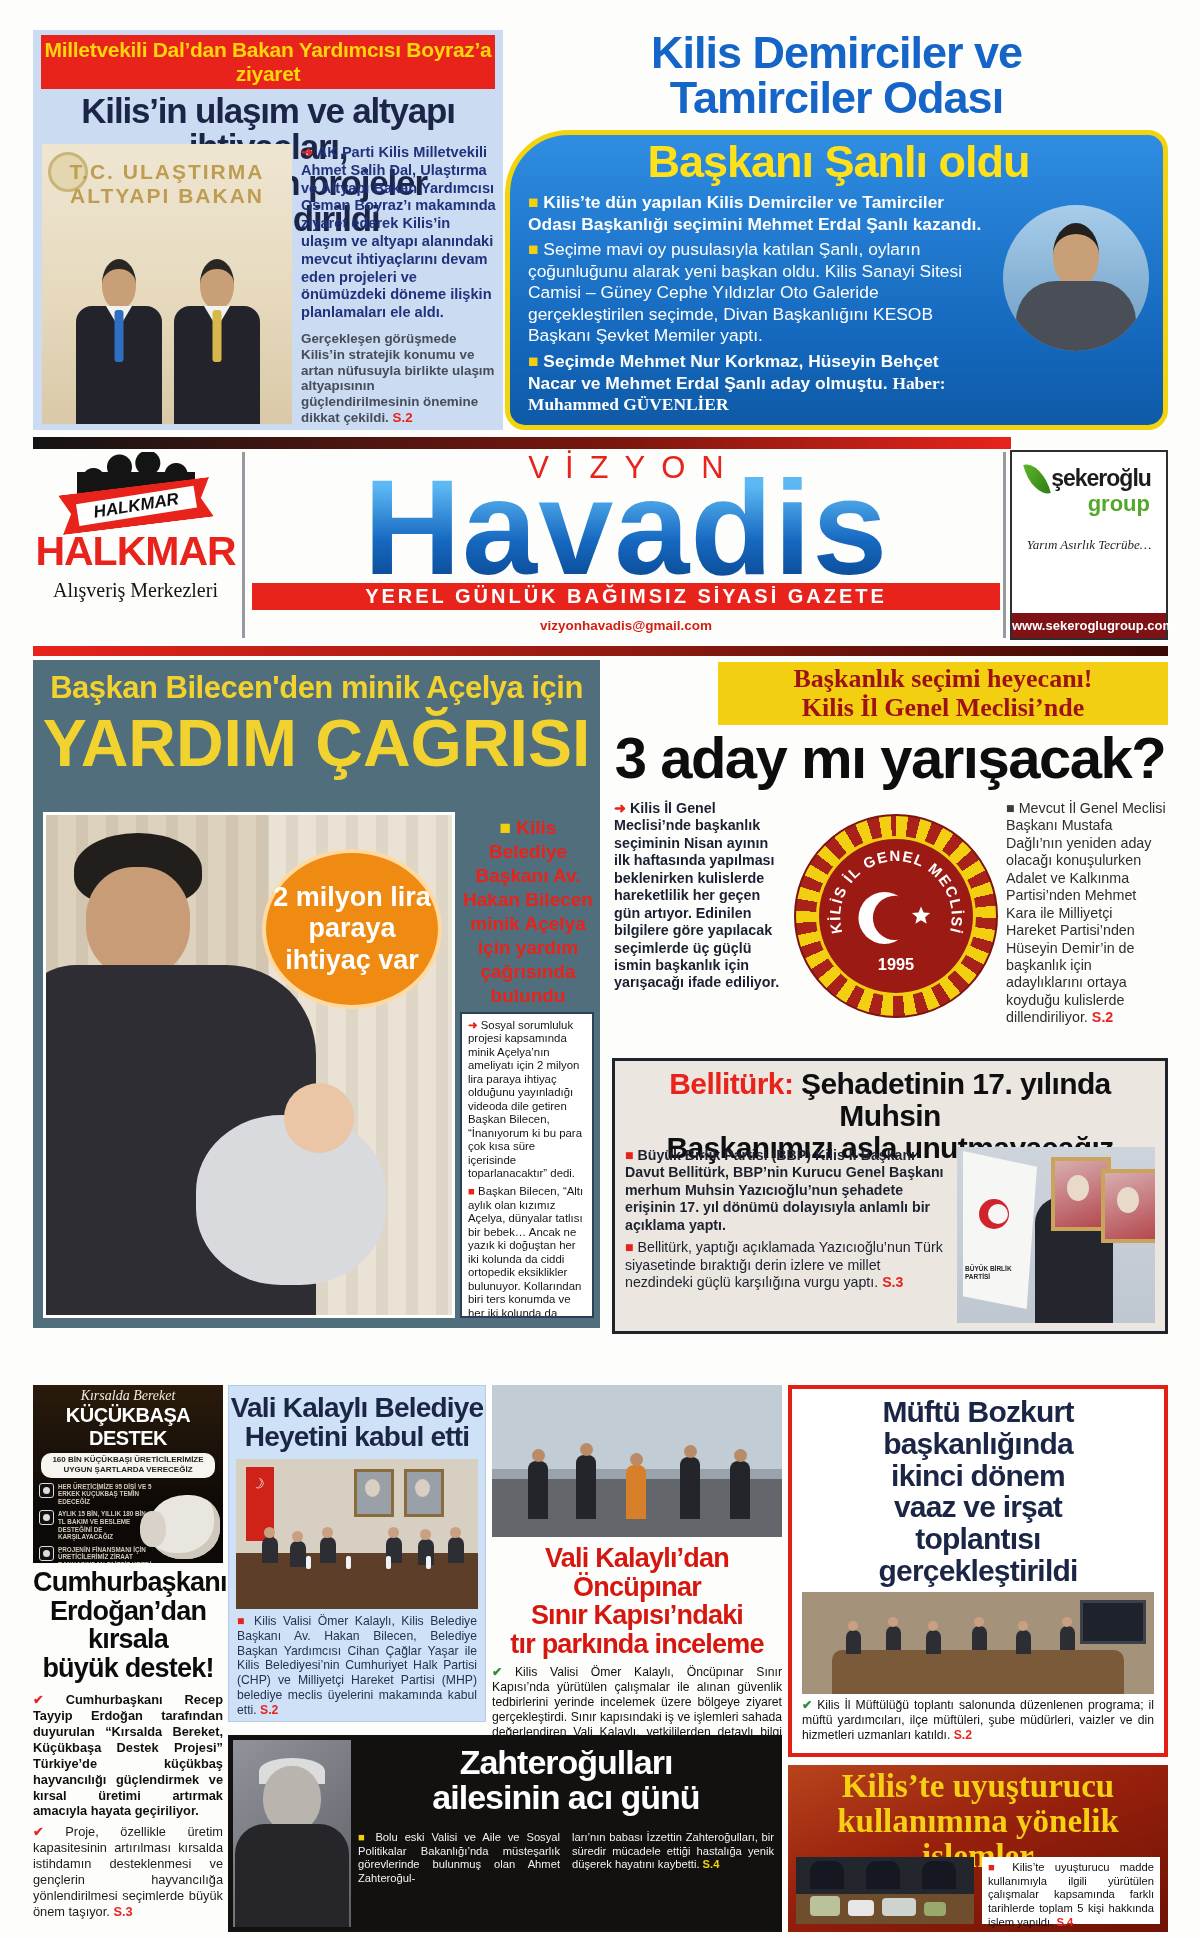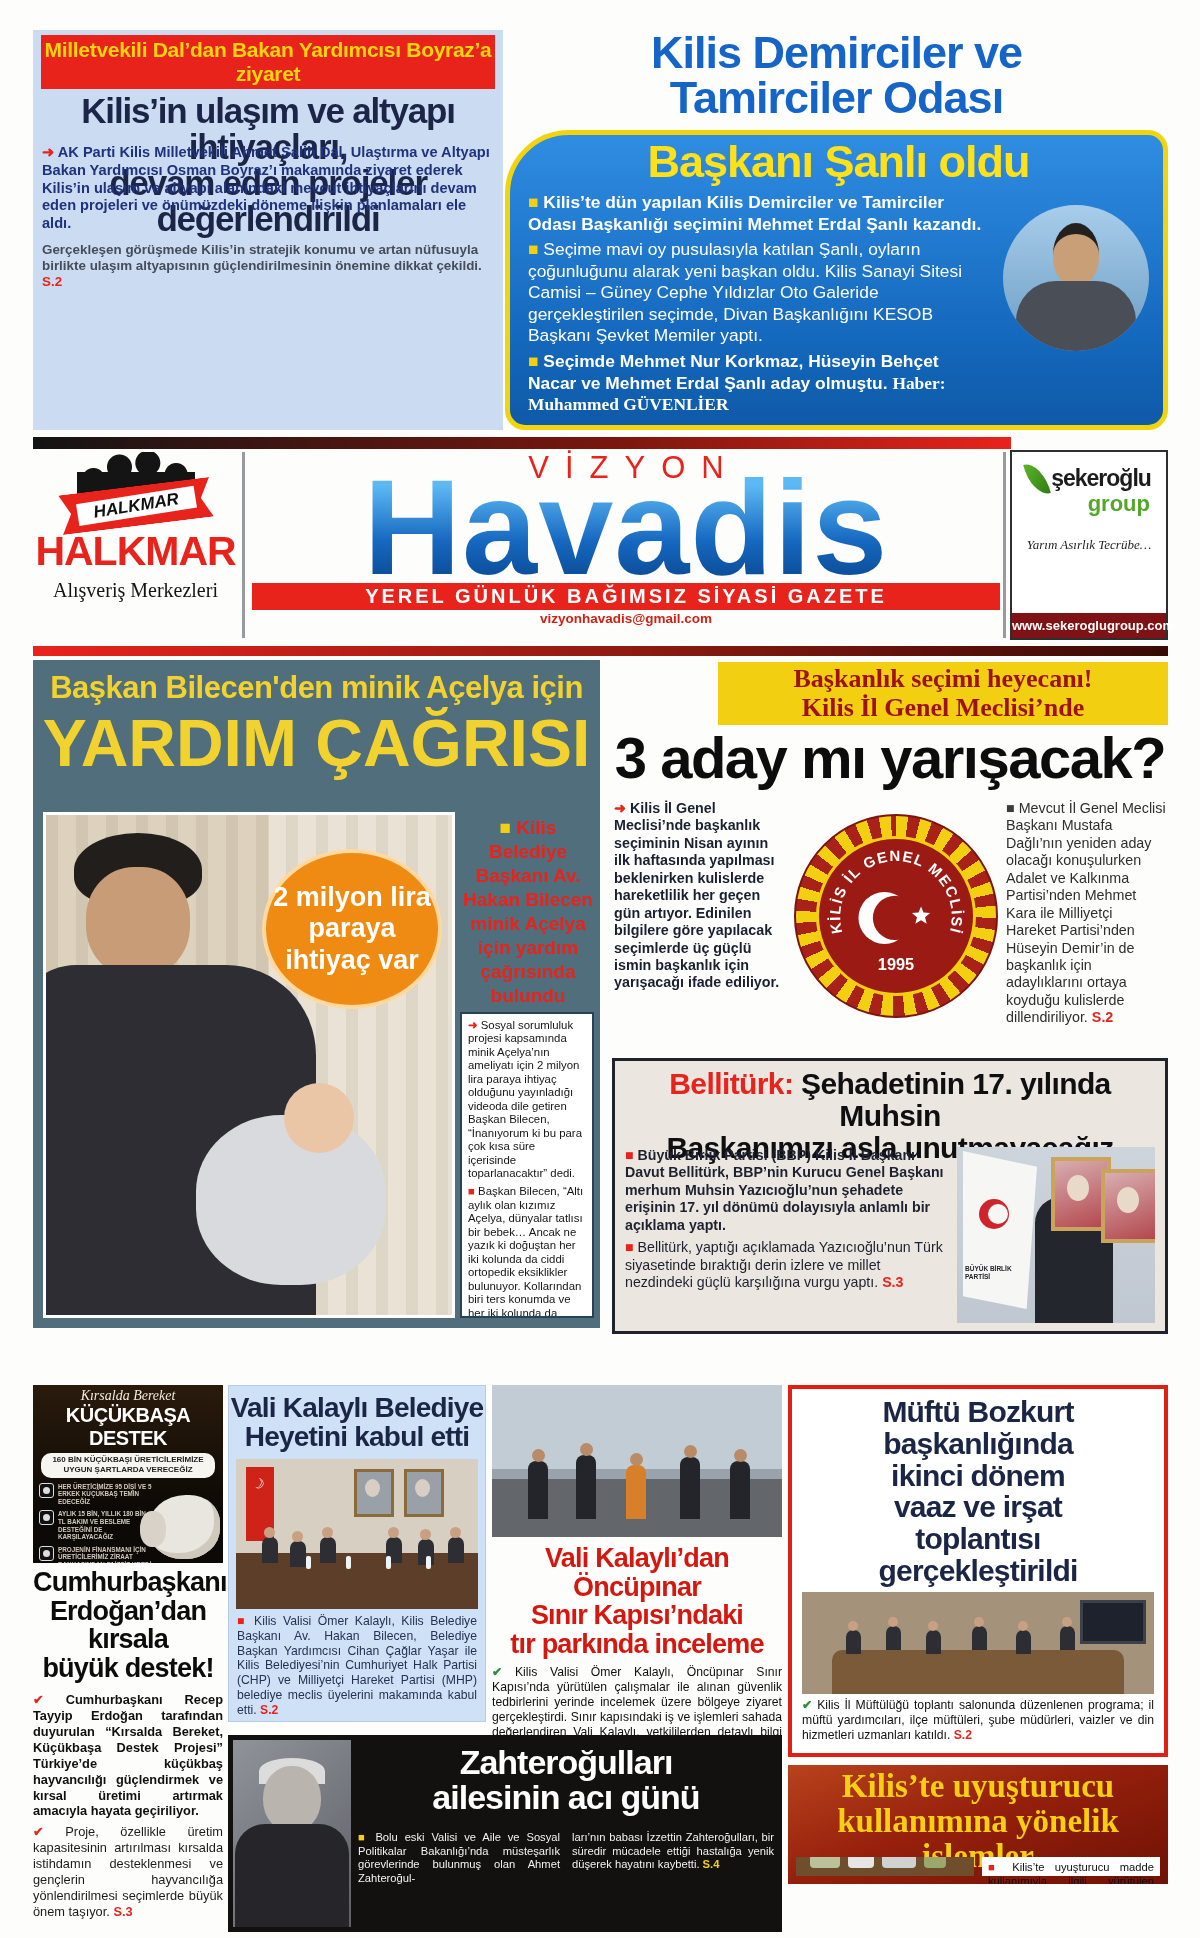--- a/index.html
+++ b/index.html
@@ -76,21 +76,21 @@
   .vizyon{color:#e8231c;font-weight:400;font-size:31px;letter-spacing:16px;text-indent:16px;text-align:center;line-height:1;}
   .havadis{font-weight:800;font-size:135px;line-height:0.76;letter-spacing:1px;text-align:center;
            color:#1565c0;margin-top:-6px;}
   @supports (-webkit-background-clip:text){
     .havadis{background:linear-gradient(180deg,#5db9f4 8%,#1668c0 62%,#0b4c96 100%);
              -webkit-background-clip:text;background-clip:text;color:transparent;}
   }
   .gazete-bar{margin-top:3px;background:#e8231c;color:#fff;font-weight:700;font-size:20px;
               letter-spacing:3px;text-align:center;padding:2px 0;}
   .dateline{text-align:center;font-size:15px;font-weight:700;color:#141414;margin-top:4px;}
-  .email{text-align:center;font-size:13.5px;font-weight:700;color:#d21f14;margin-top:1px;}
+  .email{text-align:center;font-size:13.5px;font-weight:700;color:#d21f14;margin-top:8px;}
   .mh-sek{left:1010px;top:450px;width:158px;height:190px;border:2px solid #2e2e2e;background:#fff;box-sizing:border-box;}
   .sek-row{display:flex;align-items:center;justify-content:center;margin-top:10px;gap:4px;}
   .leaf{width:20px;height:34px;background:linear-gradient(135deg,#5eb52c,#2e7d14);
         border-radius:0 100% 0 100%;transform:rotate(-14deg);}
   .sek-name{font-weight:800;font-size:23px;color:#1c1c1c;letter-spacing:-1px;line-height:.95;}
   .sek-group{color:#53a829;font-weight:700;font-size:22px;text-align:right;margin:-2px 16px 0 0;line-height:.95;}
   .sek-tag{font-family:"Liberation Serif",serif;font-style:italic;font-size:13px;color:#1f1f1f;
            text-align:center;margin-top:22px;}
   .sek-url{position:absolute;left:0;right:0;bottom:0;background:#7e1214;color:#fff;font-weight:700;
            font-size:13px;text-align:center;padding:5px 0;}
@@ -230,21 +230,21 @@
   .mf-head{margin-top:7px;text-align:center;color:#1b2545;font-size:30px;font-weight:800;
            line-height:1.06;letter-spacing:-0.8px;}
   .mf-photo{margin:5px auto 4px;width:352px;height:102px;position:relative;overflow:hidden;background:#a4937a;}
   .mf-table{position:absolute;left:30px;right:30px;bottom:0;height:44px;background:#7b5a39;border-radius:10px 10px 0 0;}
   .mf-screen{position:absolute;right:8px;top:8px;width:60px;height:38px;background:#1d222c;border:3px solid #3c4048;}
   .mf-p{position:absolute;width:15px;height:24px;background:#2c2e33;border-radius:7px 7px 0 0;}
   .mf-p::before{content:"";position:absolute;left:2px;top:-9px;width:10px;height:10px;border-radius:50%;background:#caa083;}
   .mf-body{margin:0 10px;font-size:12.2px;line-height:1.22;color:#101010;}
 
   
-  .sec-dr{left:788px;top:1765px;width:380px;height:119px;overflow:hidden;
+  .sec-dr{left:788px;top:1765px;width:380px;height:167px;overflow:hidden;
     background:linear-gradient(160deg,#b8431c 0%,#96200c 45%,#6f1205 100%);}
   .dr-head{font-family:"Liberation Serif",serif;font-weight:700;color:#f7cf12;text-align:center;
            font-size:33px;line-height:1.06;margin-top:4px;}
   .dr-row{position:absolute;left:8px;right:8px;top:92px;bottom:8px;display:flex;gap:8px;}
   .dr-photo{flex:none;width:178px;position:relative;overflow:hidden;background:#23262c;}
   .dr-tabletop{position:absolute;left:0;right:0;bottom:0;height:30px;background:#6f4e2e;}
   .dr-bag{position:absolute;bottom:8px;border-radius:4px;}
   .dr-fig{position:absolute;top:4px;width:34px;height:28px;background:#151820;border-radius:10px 10px 0 0;}
   .dr-text{flex:1;background:#fff;padding:4px 6px;font-size:11.2px;line-height:1.22;color:#101010;box-sizing:border-box;}
 </style>
@@ -253,20 +253,39 @@
 
 <div class="page">
 
   <section class="abs sec-topleft">
     <div class="kicker">Milletvekili Dal’dan Bakan Yardımcısı Boyraz’a ziyaret</div>
     <div class="tl-head">
       <div>Kilis’in ulaşım ve altyapı ihtiyaçları,</div>
       <div>devam eden projeler değerlendirildi</div>
     </div>
     <div class="tl-row">
+      <div class="photo-ministry">
+        <div class="pm-emblem"></div>
+        <div class="pm-text">
+          <div>T.C. ULAŞTIRMA</div>
+          <div>ALTYAPI BAKAN</div>
+        </div>
+        <div class="person" style="left:34px;">
+          <div class="head"></div>
+          <div class="torso">
+              <div class="tie" style="background:#2f6fc1;"></div>
+            </div>
+        </div>
+        <div class="person" style="left:132px;">
+          <div class="head"></div>
+          <div class="torso">
+              <div class="tie" style="background:#d8b84a;"></div>
+            </div>
+        </div>
+      </div>
       <div class="tl-text">
         <div class="tl-body">
           <span class="ic red">➜</span>
           <span>AK Parti Kilis Milletvekili Ahmet Salih Dal, Ulaştırma ve Altyapı Bakan Yardımcısı Osman Boyraz’ı makamında ziyaret ederek Kilis’in ulaşım ve altyapı alanındaki mevcut ihtiyaçlarını devam eden projeleri ve önümüzdeki döneme ilişkin planlamaları ele aldı.</span>
         </div>
         <div class="tl-note">
           <span>Gerçekleşen görüşmede Kilis’in stratejik konumu ve artan nüfusuyla birlikte ulaşım altyapısının güçlendirilmesinin önemine dikkat çekildi.</span>
           <span class="pref">S.2</span>
         </div>
       </div>

